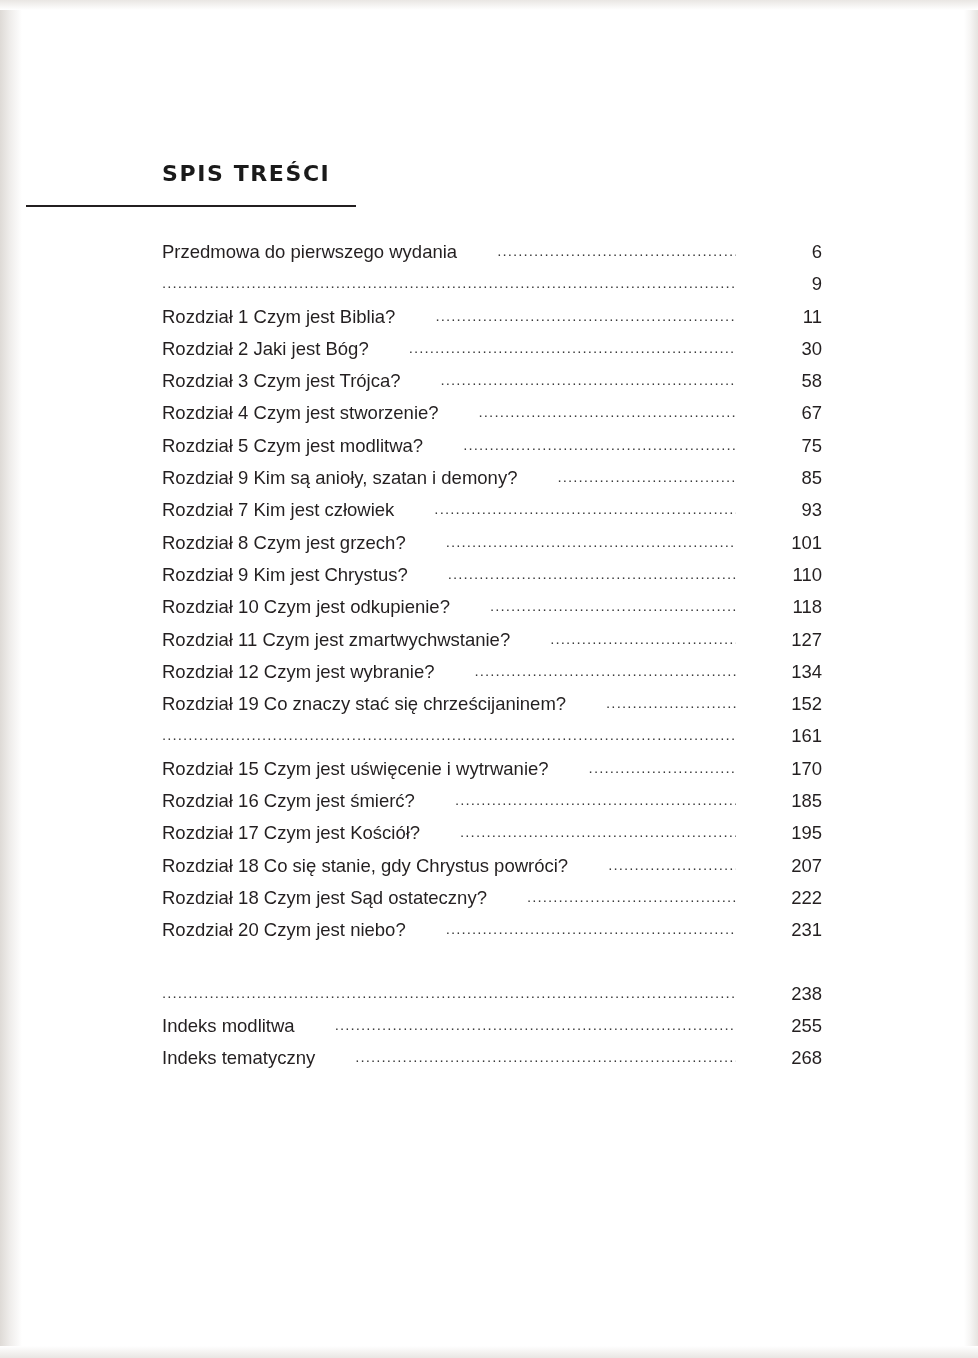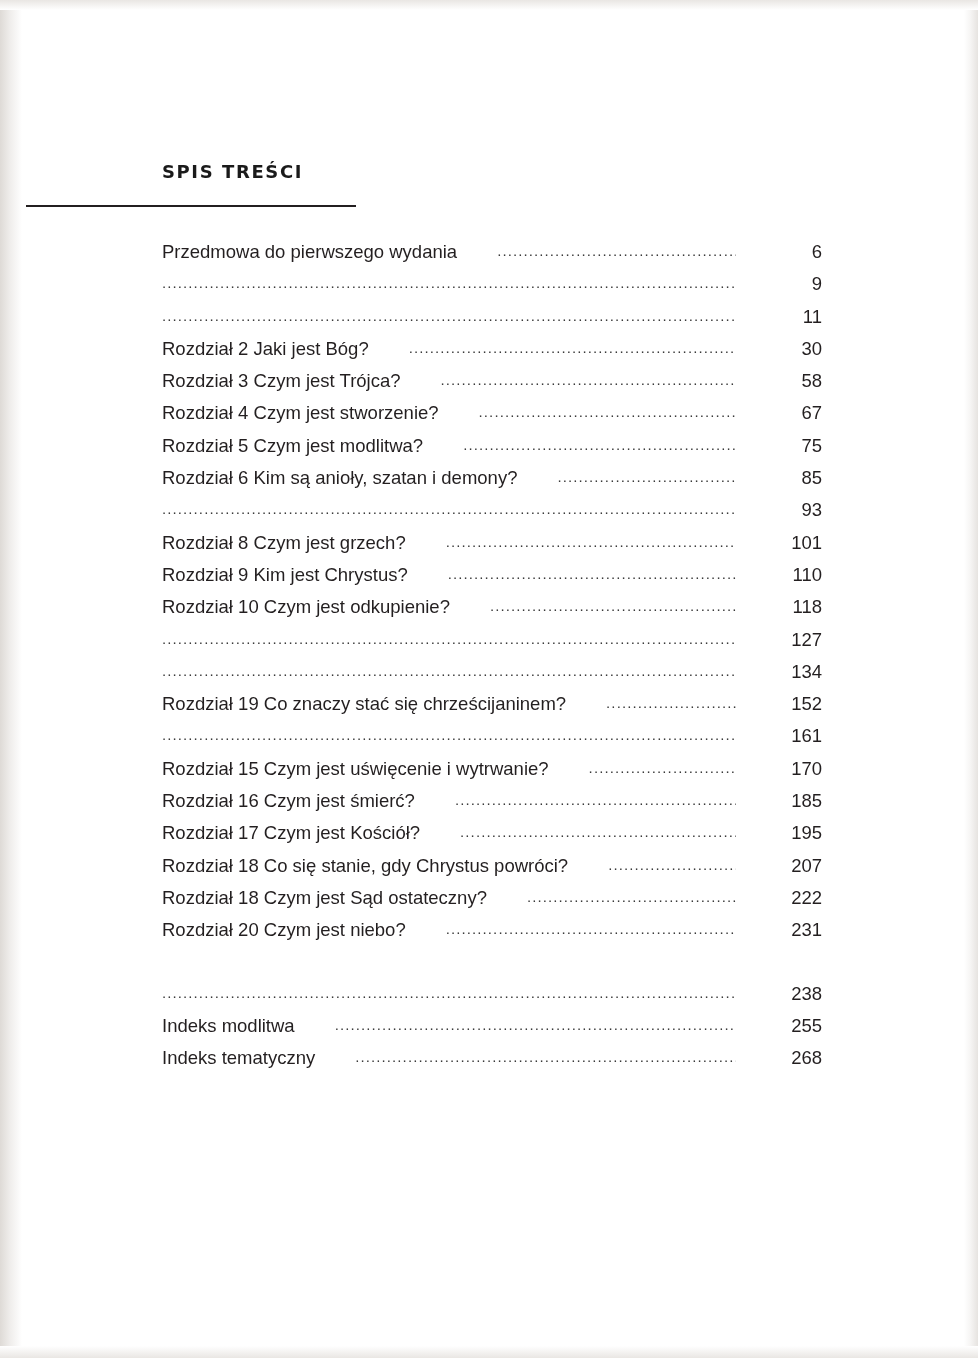--- a/index.html
+++ b/index.html
@@ -49,21 +49,21 @@
     background: linear-gradient(to top, #e9e6e3 0%, #ffffff 100%);
   }
 
   .title-block {
     position: absolute;
     left: 162px;
     top: 163px;
     width: 700px;
   }
   .toc-title {
-    font-size: 18px;
+    font-size: 22px;
     font-weight: bold;
     letter-spacing: 1.6px;
     color: #1a1a1a;
     margin: 0;
     line-height: 1;
     font-family: "DejaVu Sans", sans-serif;
   }
   .title-rule {
     position: absolute;
     left: 26px;
@@ -130,20 +130,21 @@
       <div class="toc-row">
         <span class="toc-label">Przedmowa do pierwszego wydania</span>
         <span class="toc-dots">............................................................................................................................................................</span>
         <span class="toc-page">6</span>
       </div>
       <div class="toc-row">
         <span class="toc-dots">............................................................................................................................................................</span>
         <span class="toc-page">9</span>
       </div>
       <div class="toc-row">
+        <span class="toc-label">Rozdział 1 Czym jest Biblia?</span>
         <span class="toc-dots">............................................................................................................................................................</span>
         <span class="toc-page">11</span>
       </div>
       <div class="toc-row">
         <span class="toc-label">Rozdział 2 Jaki jest Bóg?</span>
         <span class="toc-dots">............................................................................................................................................................</span>
         <span class="toc-page">30</span>
       </div>
       <div class="toc-row">
         <span class="toc-label">Rozdział 3 Czym jest Trójca?</span>
@@ -154,48 +155,51 @@
         <span class="toc-label">Rozdział 4 Czym jest stworzenie?</span>
         <span class="toc-dots">............................................................................................................................................................</span>
         <span class="toc-page">67</span>
       </div>
       <div class="toc-row">
         <span class="toc-label">Rozdział 5 Czym jest modlitwa?</span>
         <span class="toc-dots">............................................................................................................................................................</span>
         <span class="toc-page">75</span>
       </div>
       <div class="toc-row">
-        <span class="toc-label">Rozdział 6 Kim są anioły, szatan i demony?</span>
+        <span class="toc-label">Rozdział 9 Kim są anioły, szatan i demony?</span>
         <span class="toc-dots">............................................................................................................................................................</span>
         <span class="toc-page">85</span>
       </div>
       <div class="toc-row">
+        <span class="toc-label">Rozdział 7 Kim jest człowiek</span>
         <span class="toc-dots">............................................................................................................................................................</span>
         <span class="toc-page">93</span>
       </div>
       <div class="toc-row">
         <span class="toc-label">Rozdział 8 Czym jest grzech?</span>
         <span class="toc-dots">............................................................................................................................................................</span>
         <span class="toc-page">101</span>
       </div>
       <div class="toc-row">
         <span class="toc-label">Rozdział 9 Kim jest Chrystus?</span>
         <span class="toc-dots">............................................................................................................................................................</span>
         <span class="toc-page">110</span>
       </div>
       <div class="toc-row">
         <span class="toc-label">Rozdział 10 Czym jest odkupienie?</span>
         <span class="toc-dots">............................................................................................................................................................</span>
         <span class="toc-page">118</span>
       </div>
       <div class="toc-row">
+        <span class="toc-label">Rozdział 11 Czym jest zmartwychwstanie?</span>
         <span class="toc-dots">............................................................................................................................................................</span>
         <span class="toc-page">127</span>
       </div>
       <div class="toc-row">
+        <span class="toc-label">Rozdział 12 Czym jest wybranie?</span>
         <span class="toc-dots">............................................................................................................................................................</span>
         <span class="toc-page">134</span>
       </div>
       <div class="toc-row">
         <span class="toc-label">Rozdział 19 Co znaczy stać się chrześcijaninem?</span>
         <span class="toc-dots">............................................................................................................................................................</span>
         <span class="toc-page">152</span>
       </div>
       <div class="toc-row">
         <span class="toc-dots">............................................................................................................................................................</span>

